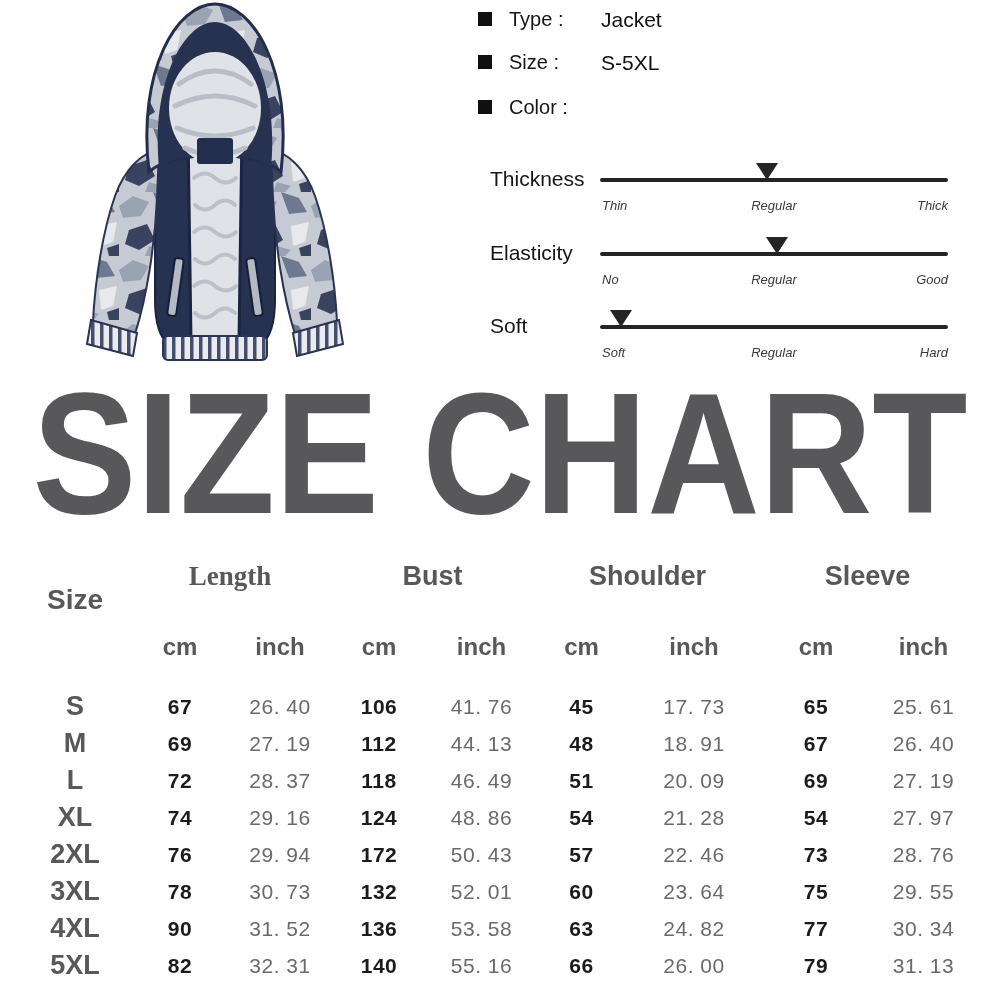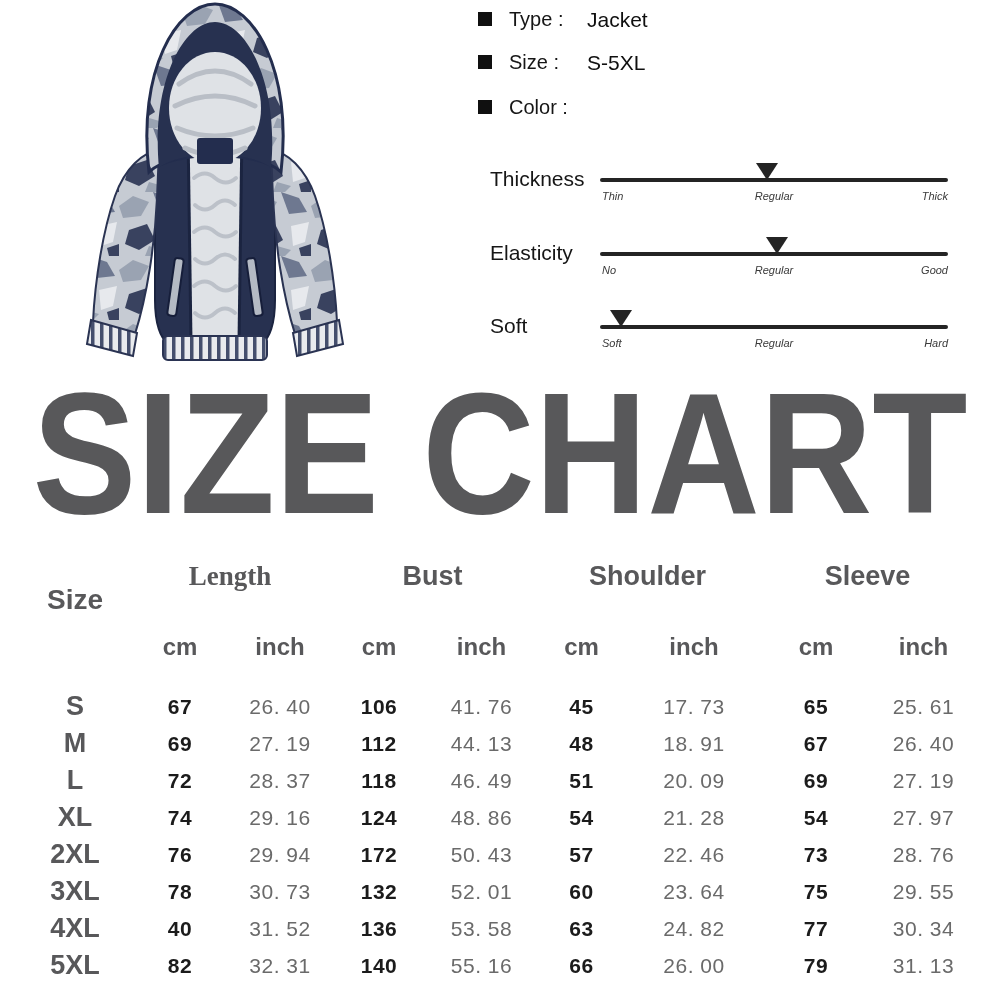--- a/index.html
+++ b/index.html
@@ -7,33 +7,33 @@
         font-family:"Liberation Sans",sans-serif;}
 
   
   .jacket{position:absolute;left:55px;top:0;width:320px;height:375px;}
 
   
   .specs{position:absolute;left:478px;top:0;width:520px;}
   .spec-row{position:absolute;left:0;display:flex;align-items:flex-start;}
   .spec-bullet{width:14px;height:14px;background:#101010;margin-top:6px;flex:0 0 auto;}
   .spec-label{margin-left:17px;width:73px;font-size:20px;color:#161616;line-height:26px;}
-  .spec-value{margin-left:5px;font-size:21px;color:#0f0f0f;max-width:412px;line-height:28px;}
+  .spec-value{margin-left:19px;font-size:21px;color:#0f0f0f;max-width:412px;line-height:28px;}
   .spec-value .v2{display:block;}
 
   
   .sliders{position:absolute;left:478px;top:0;width:470px;height:400px;}
   .slider-row{position:absolute;left:0;right:0;height:70px;}
   .slider-name{position:absolute;left:12px;top:2px;font-size:21px;color:#161616;}
   .slider-track{position:absolute;left:122px;right:0;top:13px;height:4px;background:#242424;border-radius:2px;}
   .slider-marker{position:absolute;top:-15px;width:0;height:0;transform:translateX(-50%);
                  border-left:11px solid transparent;border-right:11px solid transparent;
                  border-top:17px solid #242424;}
-  .slider-scale{position:absolute;left:122px;right:0;top:25px;height:22px;
-                font-size:11px;font-style:italic;color:#3a3a3a;}
+  .slider-scale{position:absolute;left:122px;right:0;top:33px;height:22px;
+                font-size:13px;font-style:italic;color:#3a3a3a;}
   .scale-left{position:absolute;left:2px;top:0;}
   .scale-mid{position:absolute;left:50%;top:0;transform:translateX(-50%);font-style:italic;}
   .scale-right{position:absolute;right:0;top:0;}
 
   
   .title-wrap{position:absolute;left:30px;top:383px;width:940px;height:140px;}
   .title-wrap svg{display:block;}
   .title-text{font-family:"Liberation Sans",sans-serif;font-weight:bold;}
 
   
@@ -268,21 +268,21 @@
       <div class="cell cell-cm">132</div>
       <div class="cell cell-inch">52. 01</div>
       <div class="cell cell-cm">60</div>
       <div class="cell cell-inch">23. 64</div>
       <div class="cell cell-cm">75</div>
       <div class="cell cell-inch">29. 55</div>
     </div>
 
     <div class="t-row">
       <div class="cell cell-size">4XL</div>
-      <div class="cell cell-cm">40</div>
+      <div class="cell cell-cm">90</div>
       <div class="cell cell-inch">31. 52</div>
       <div class="cell cell-cm">136</div>
       <div class="cell cell-inch">53. 58</div>
       <div class="cell cell-cm">63</div>
       <div class="cell cell-inch">24. 82</div>
       <div class="cell cell-cm">77</div>
       <div class="cell cell-inch">30. 34</div>
     </div>
 
     <div class="t-row">

